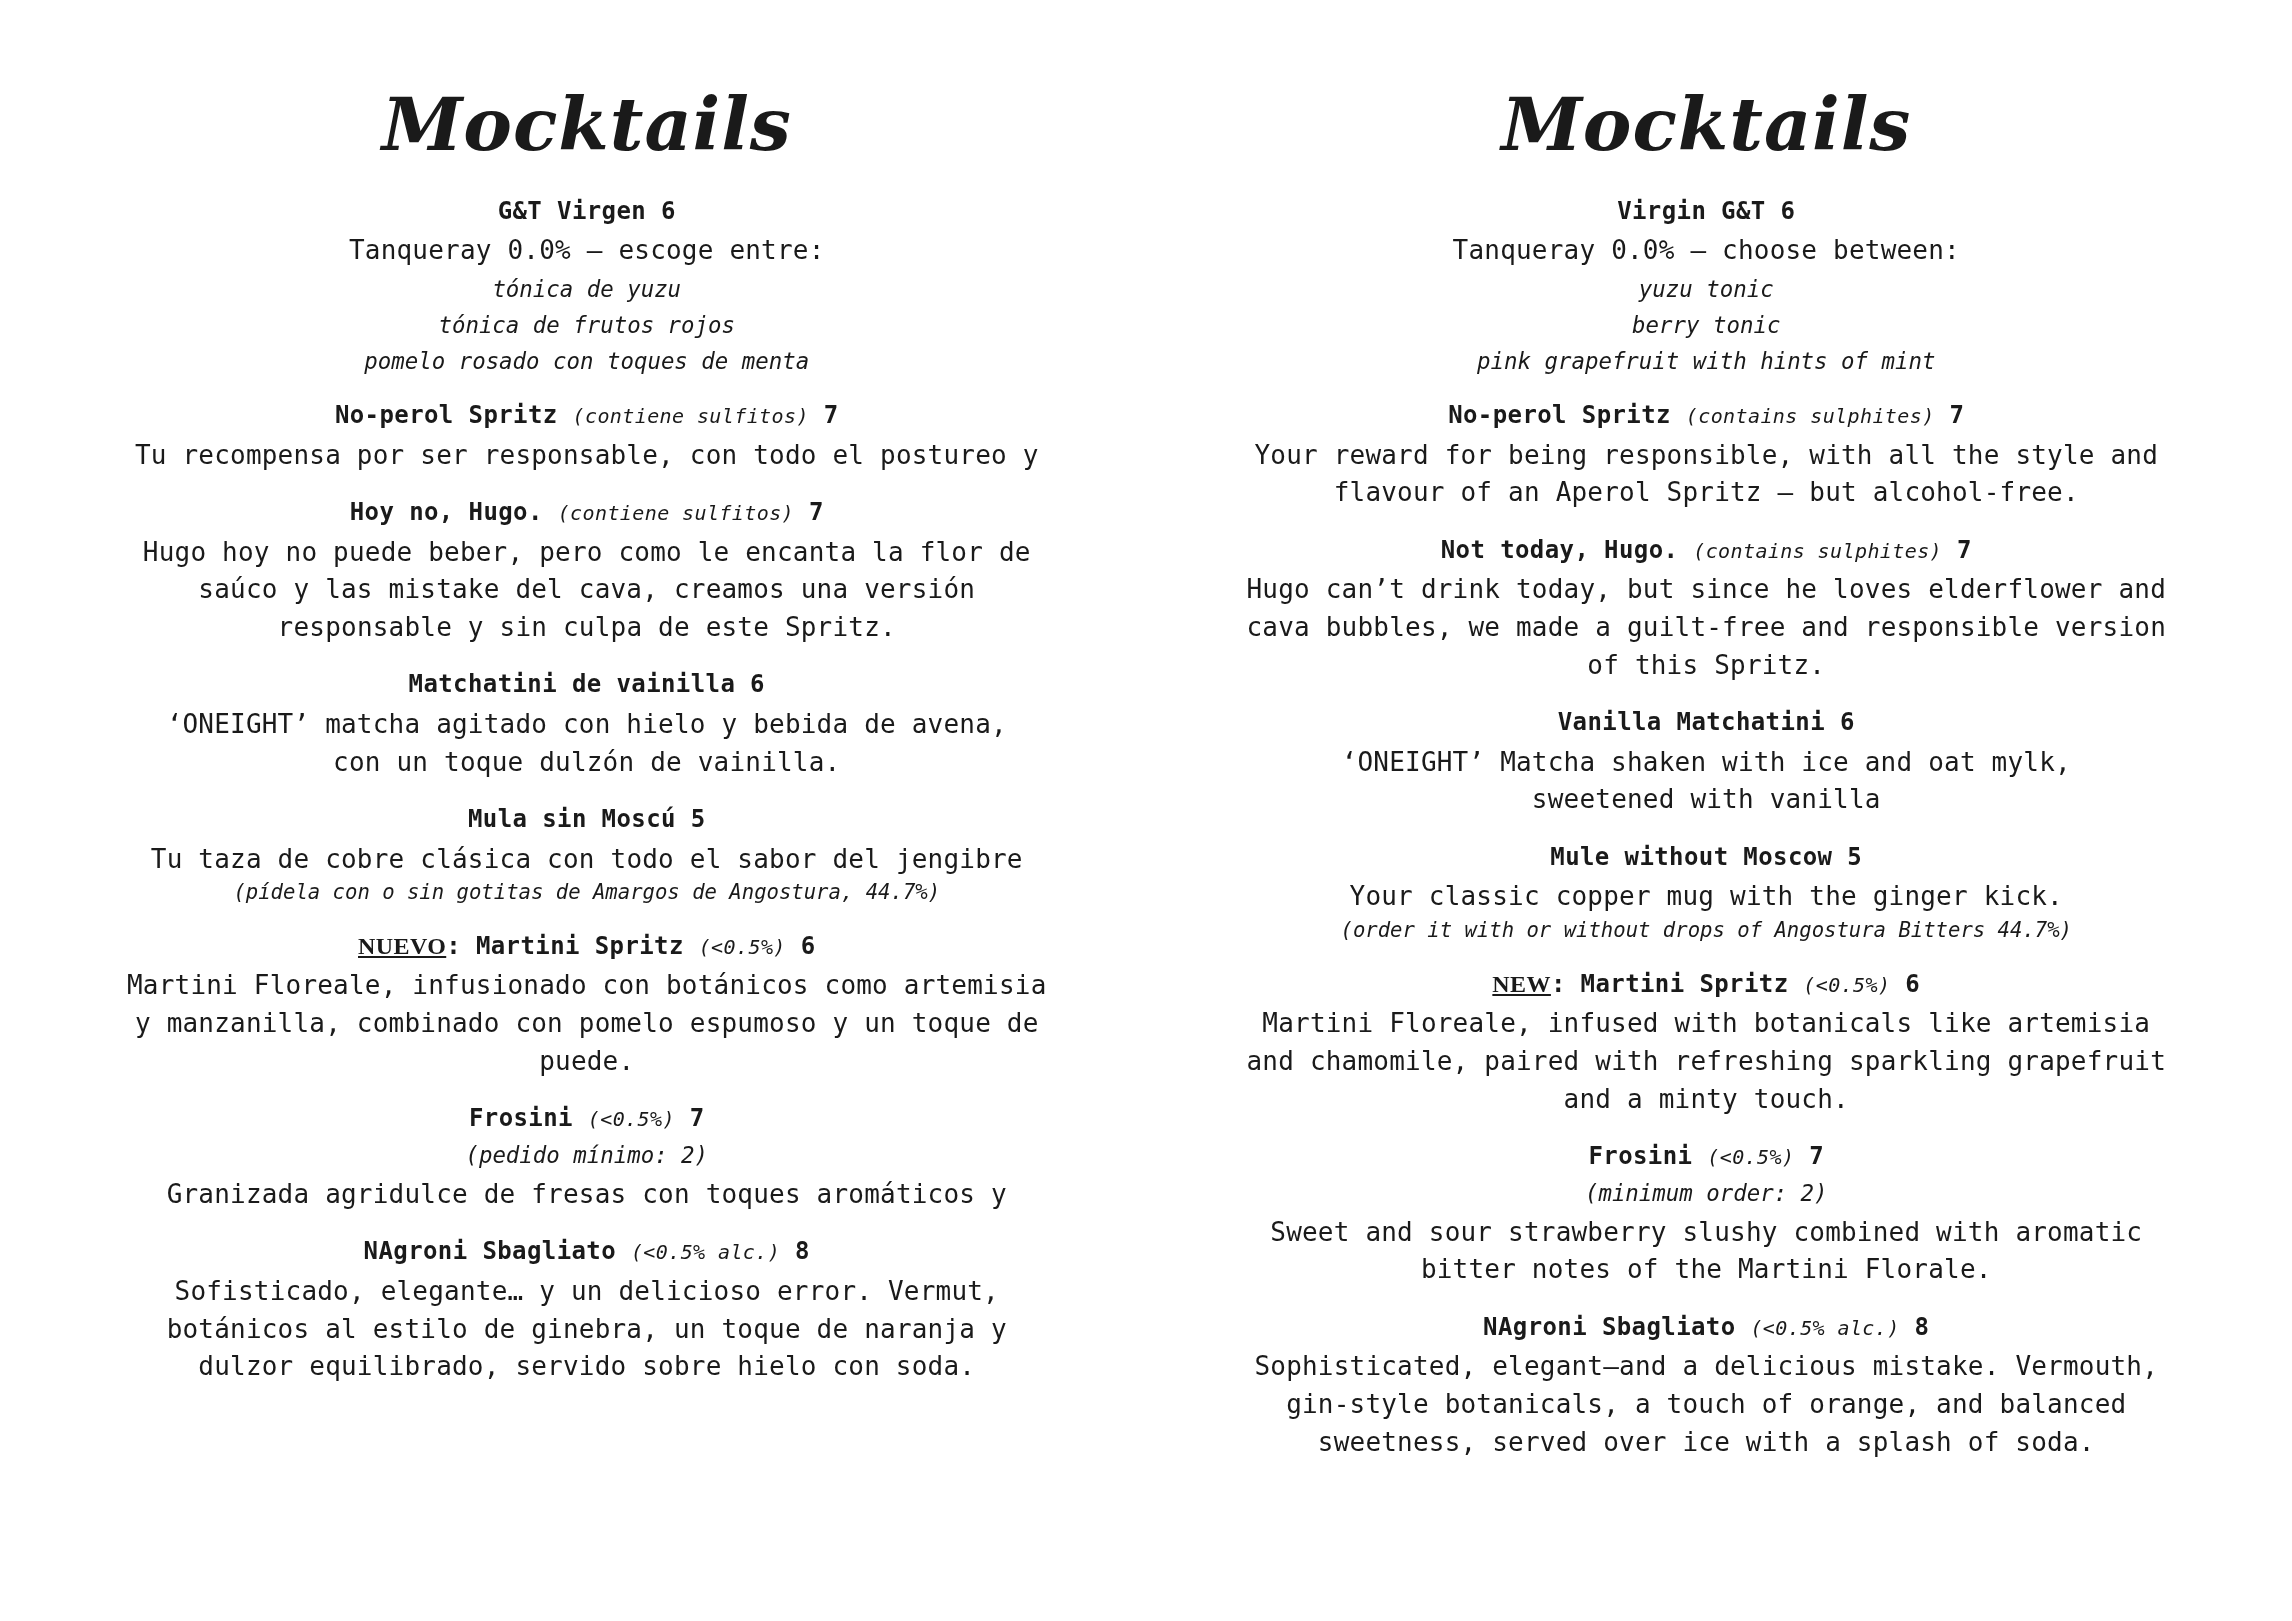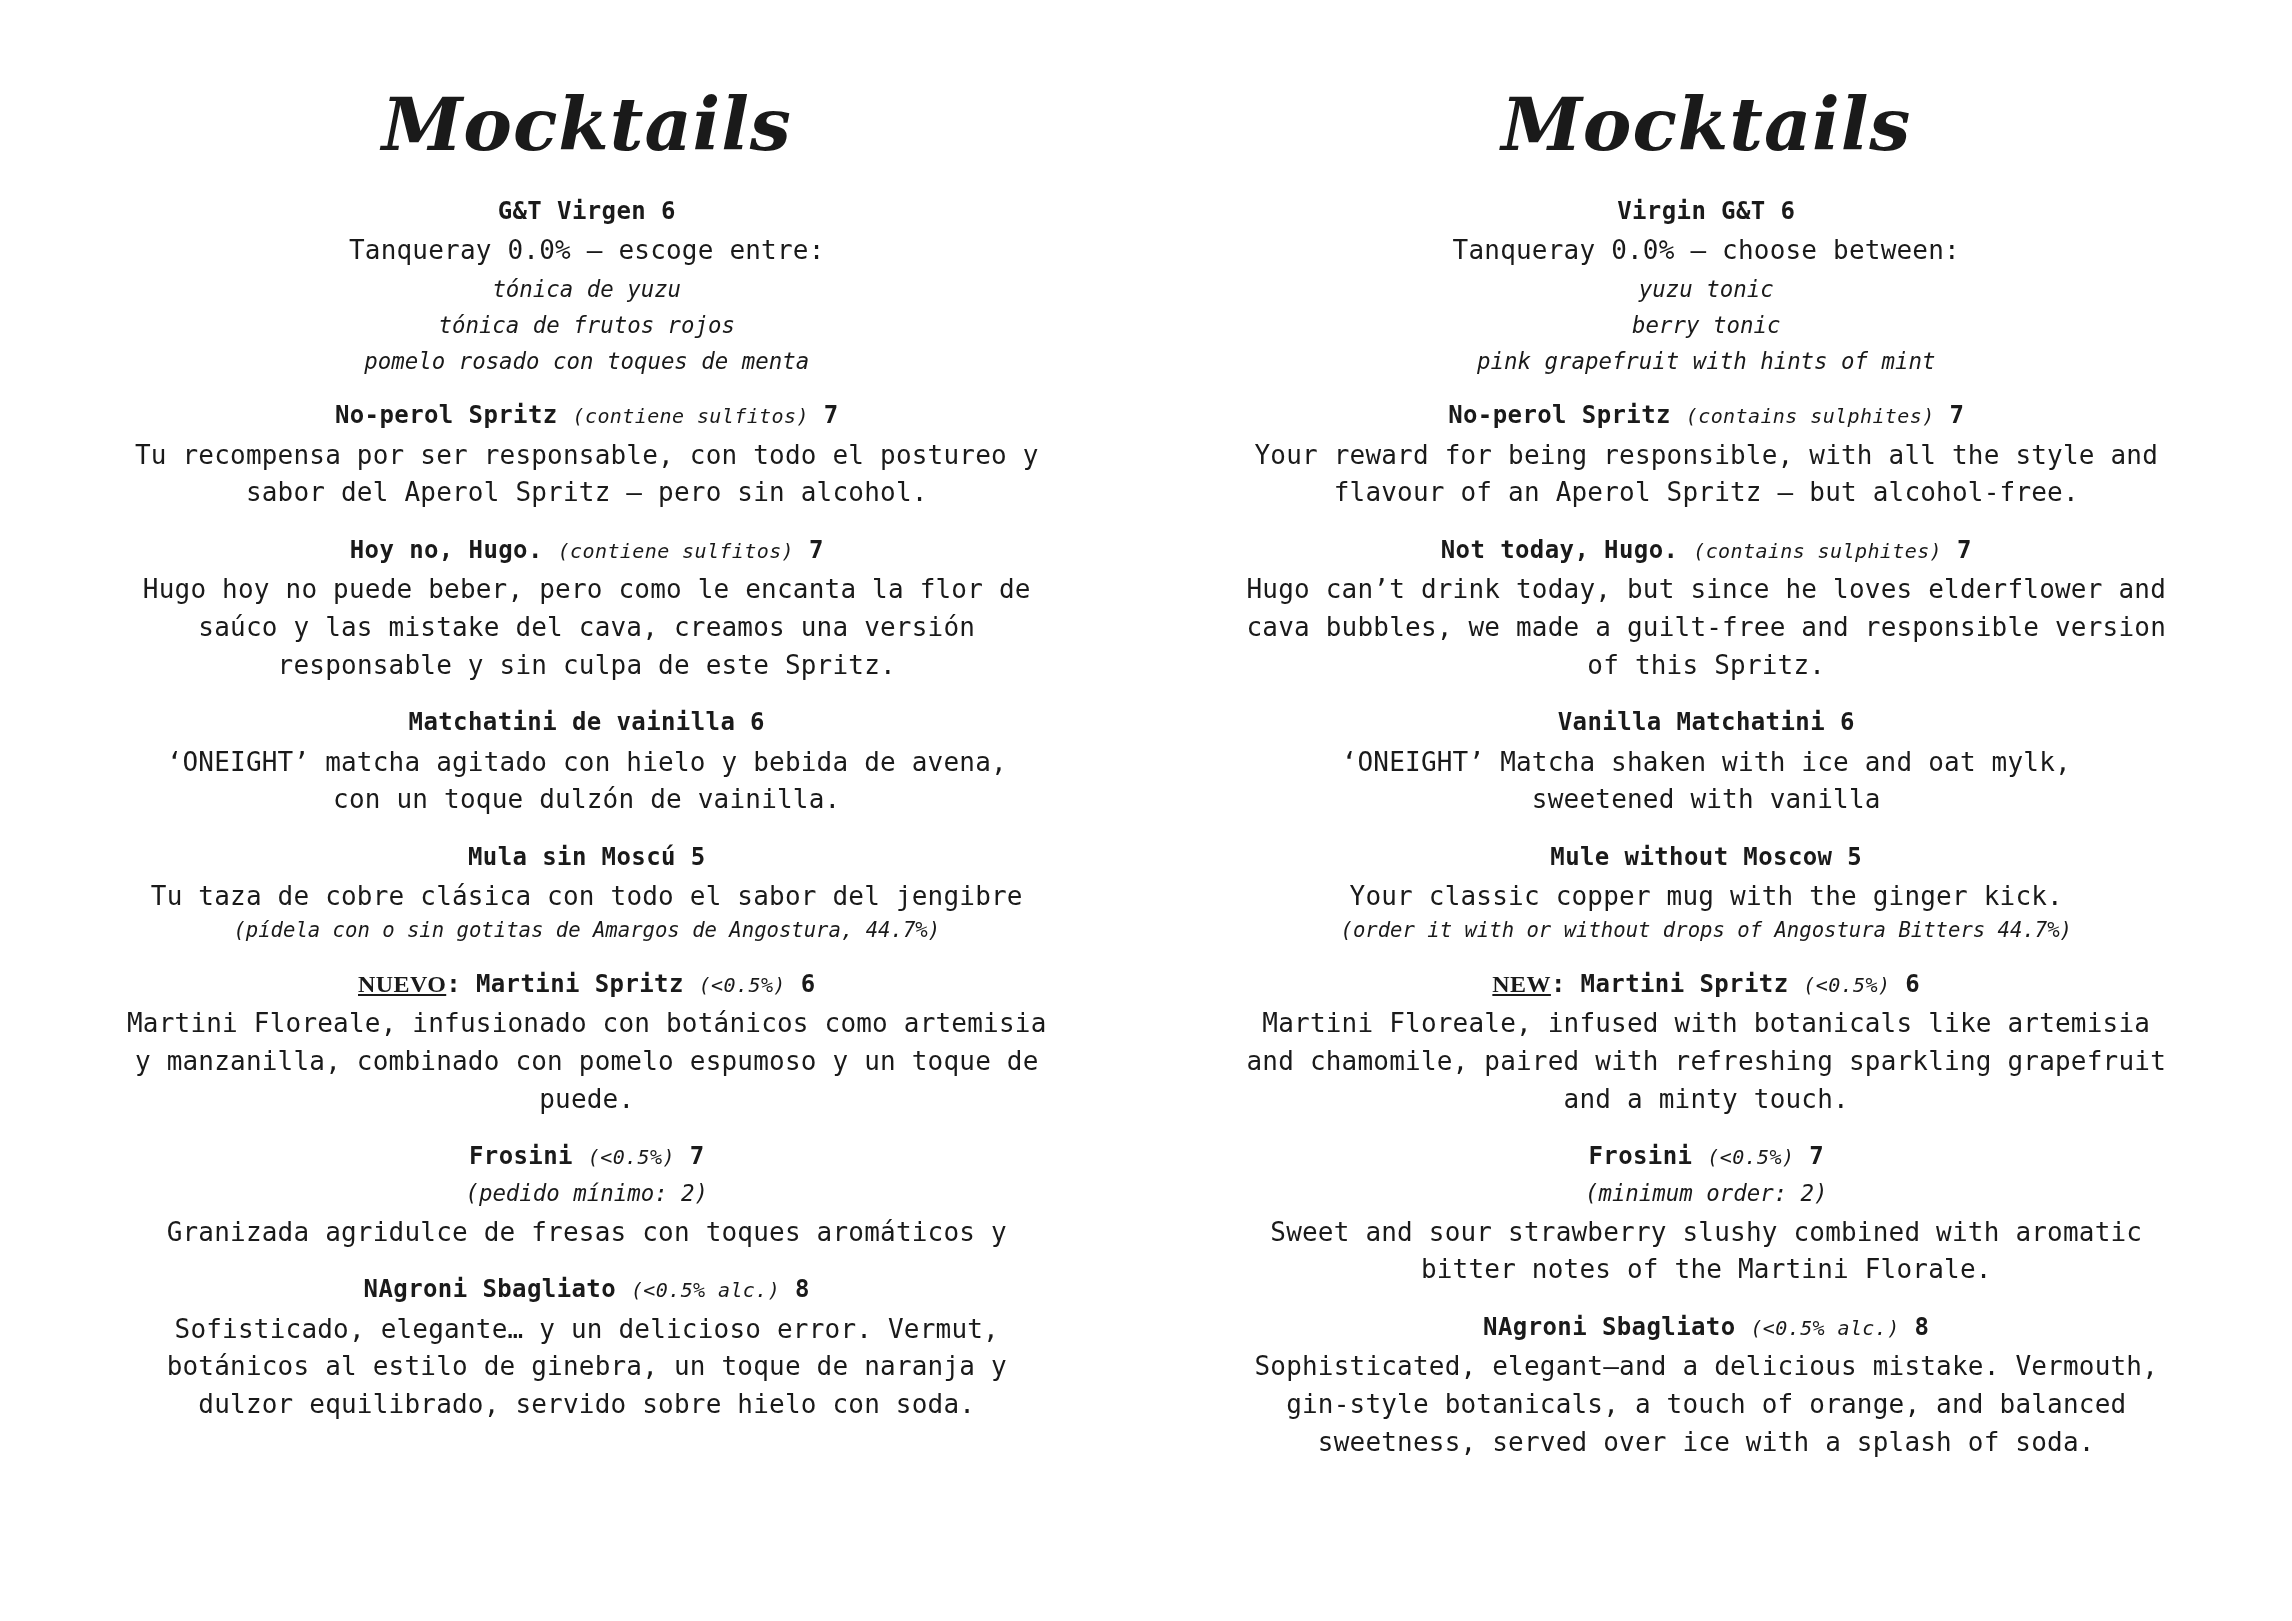--- a/index.html
+++ b/index.html
@@ -93,21 +93,20 @@
         <div class="item">
           <div class="item-head"><span>G&amp;T Virgen</span> <span class="price">6</span></div>
           <p class="desc">Tanqueray 0.0% – escoge entre:</p>
           <p class="sub-italic">tónica de yuzu</p>
           <p class="sub-italic">tónica de frutos rojos</p>
           <p class="sub-italic">pomelo rosado con toques de menta</p>
         </div>
         <div class="item">
           <div class="item-head"><span>No-perol Spritz</span> <span class="note">(contiene sulfitos)</span> <span class="price">7</span></div>
           <p class="desc">Tu recompensa por ser responsable, con todo el postureo y</p>
-          <p class="desc">sabor del Aperol Spritz – pero sin alcohol.</p>
         </div>
         <div class="item">
           <div class="item-head"><span>Hoy no, Hugo.</span> <span class="note">(contiene sulfitos)</span> <span class="price">7</span></div>
           <p class="desc">Hugo hoy no puede beber, pero como le encanta la flor de</p>
           <p class="desc">saúco y las mistake del cava, creamos una versión</p>
           <p class="desc">responsable y sin culpa de este Spritz.</p>
         </div>
         <div class="item">
           <div class="item-head"><span>Matchatini de vainilla</span> <span class="price">6</span></div>
           <p class="desc">‘ONEIGHT’ matcha agitado con hielo y bebida de avena,</p>

